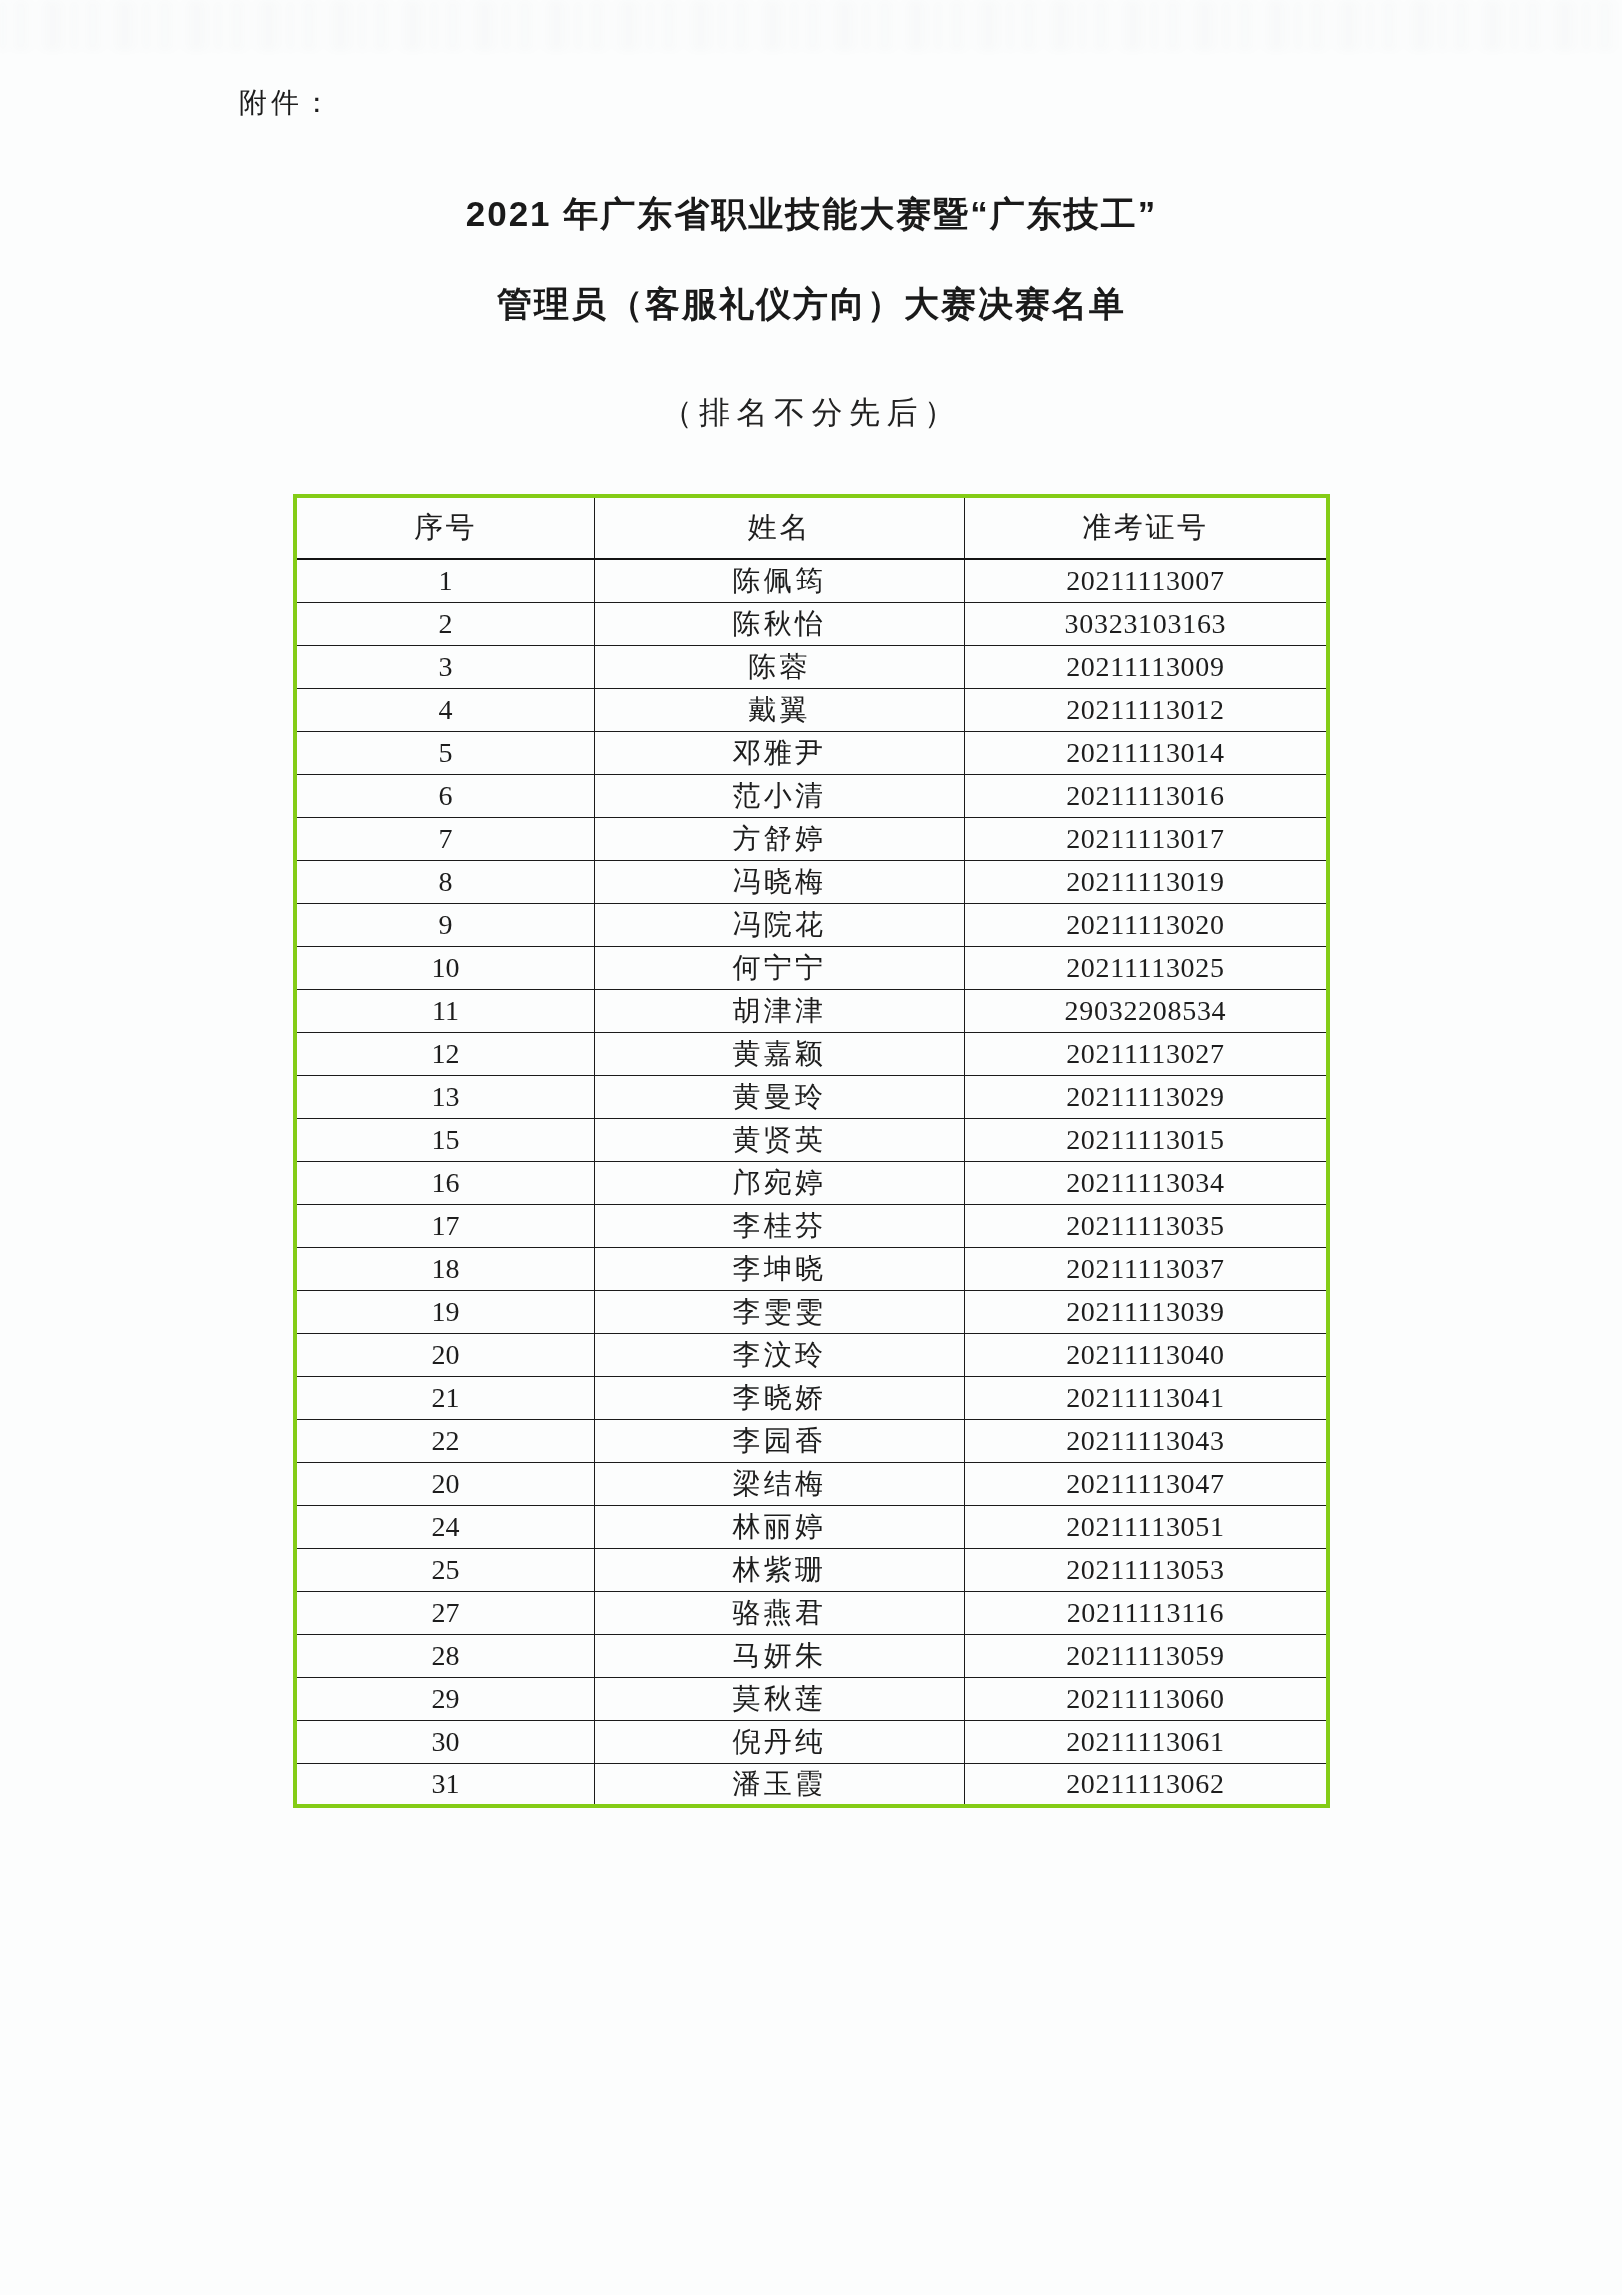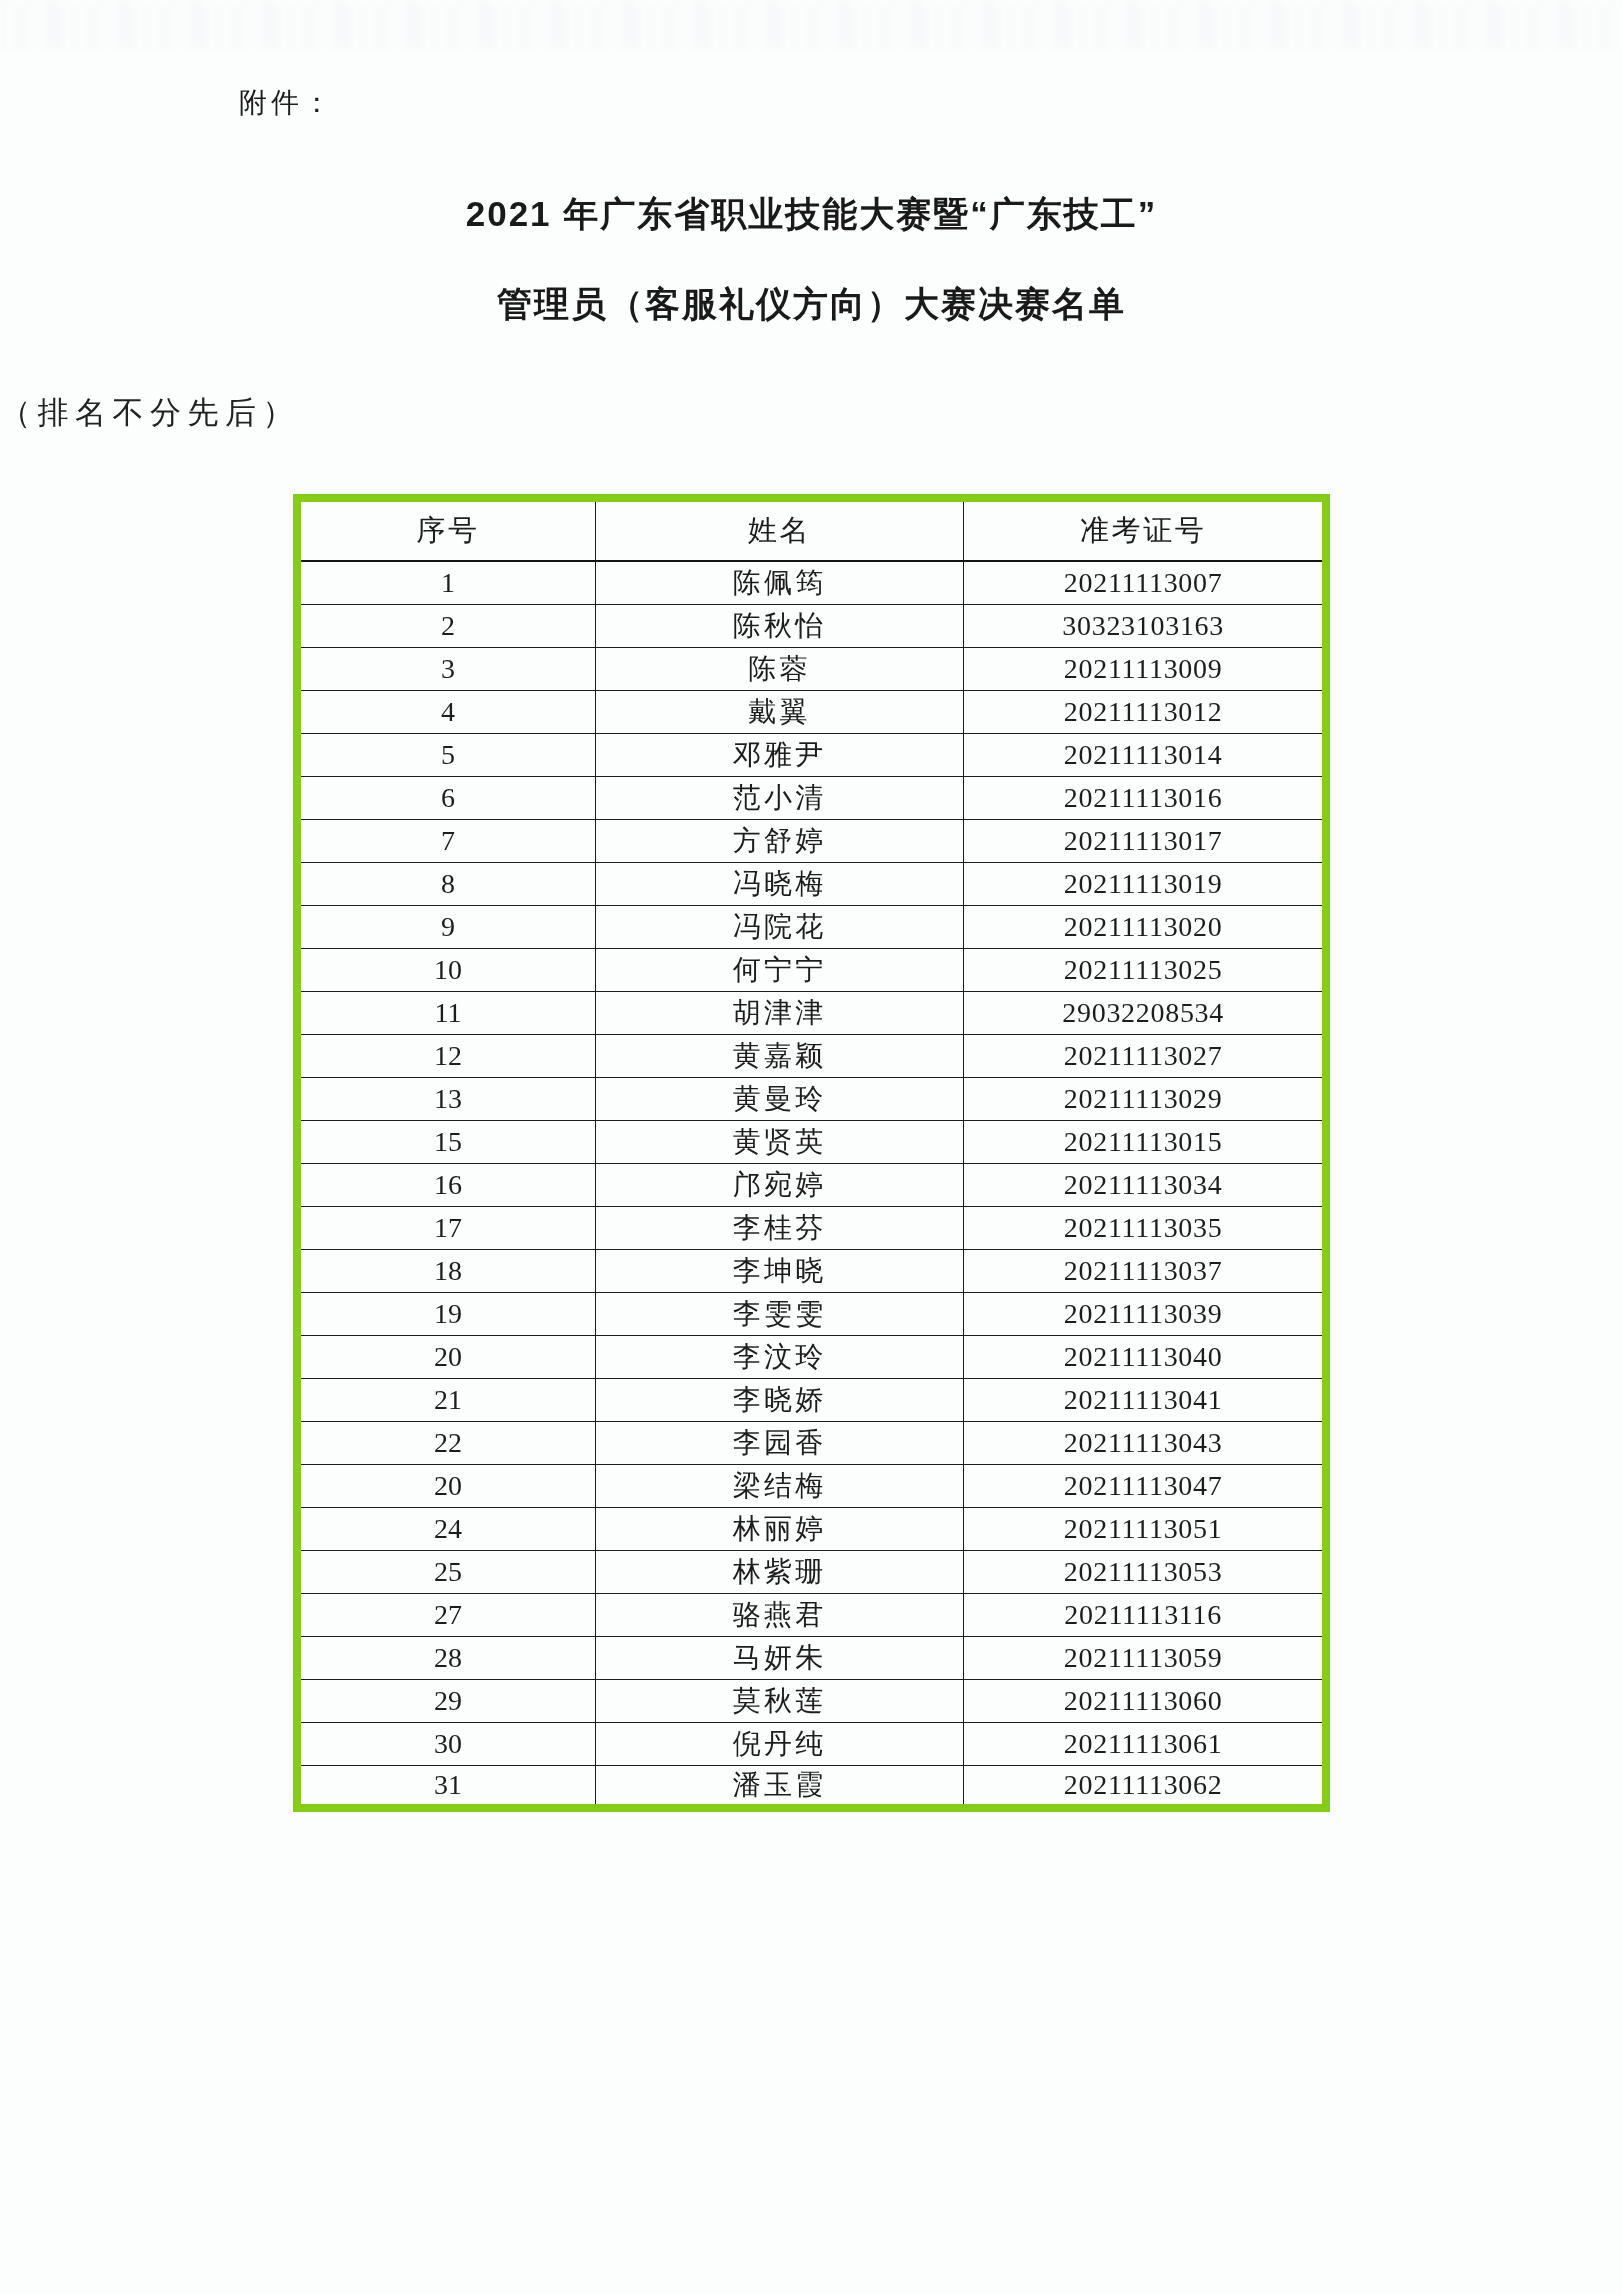--- a/index.html
+++ b/index.html
@@ -48,21 +48,21 @@
     font-weight: bold;
     font-size: 35px;
     line-height: 90px;
     letter-spacing: 2px;
     color: #1a1a1a;
   }
   .doc-title .title-line { display: block; }
 
   .doc-subtitle {
     margin-top: 43px;
-    text-align: left;
+    text-align: center;
     font-size: 31px;
     letter-spacing: 6.5px;
     color: #222;
   }
 
   table.roster {
     margin: 60px auto 0 auto;
     width: 1037px;
     border-collapse: collapse;
     table-layout: fixed;
@@ -75,21 +75,21 @@
   table.roster th,
   table.roster td {
     border: 1.3px solid #1b1b1b;
     text-align: center;
     vertical-align: middle;
     padding: 0;
     color: #1d1d1d;
     overflow: hidden;
     white-space: nowrap;
   }
-  table.roster { border: 8px solid #84cc16; }
+  table.roster { border: 4px solid #84cc16; }
   table.roster th {
     height: 63px;
     font-size: 29px;
     font-weight: normal;
     letter-spacing: 2.6px;
     border-top: 2.6px solid #141414;
     border-bottom: 2px solid #141414;
   }
   table.roster td {
     height: 43px;

